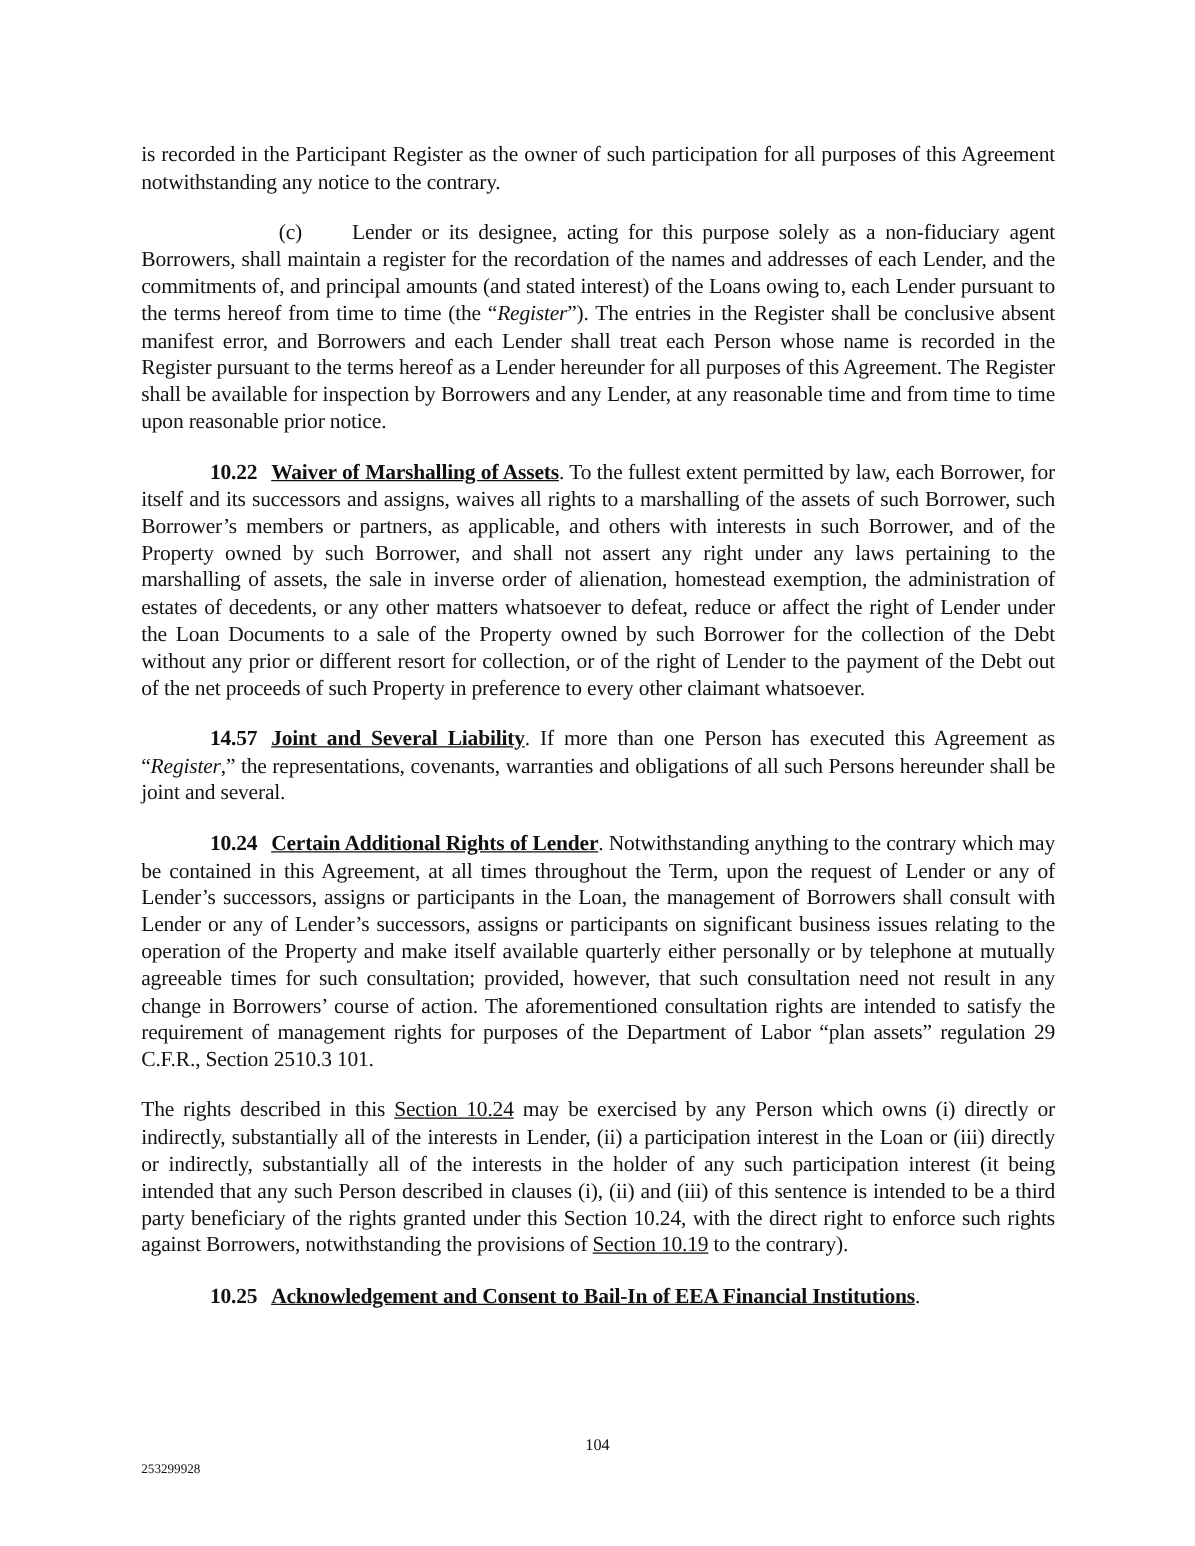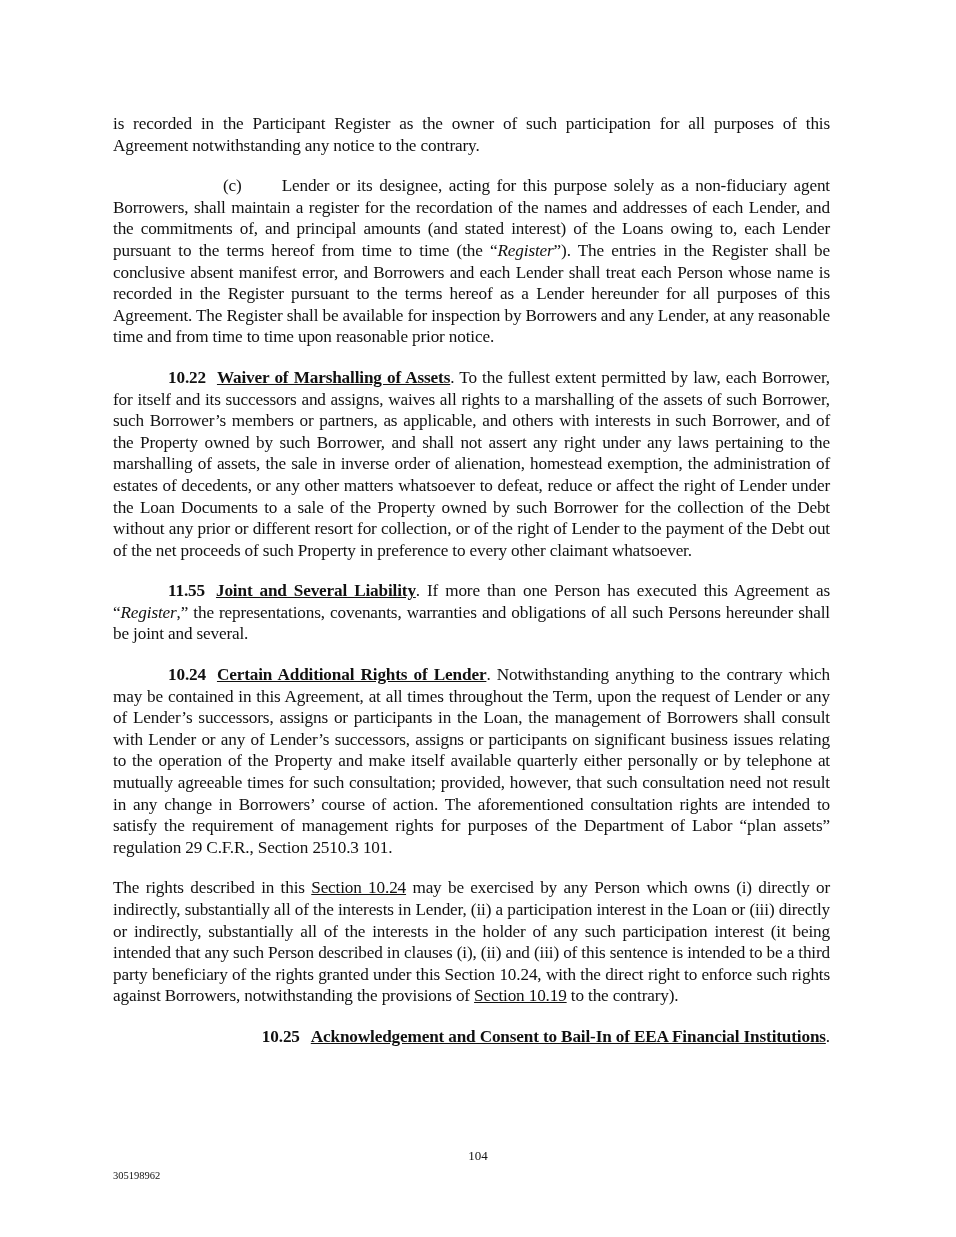--- a/index.html
+++ b/index.html
@@ -2,30 +2,30 @@
 <html><head>
 <meta charset="utf-8">
 <style>
   html, body { margin: 0; padding: 0; background: #ffffff; }
   body { width: 956px; height: 1237px; position: relative; overflow: hidden; }
   .page {
     position: absolute; left: 113px; top: 113px; width: 731px;
     font-family: "Liberation Serif", serif; font-size: 17.2px; line-height: 21.6px;
     color: #111111; letter-spacing: -0.15px;
   }
-  p { margin: 0 14px 19px 0; text-align: justify; }
+  p { margin: 0 0 19px 0; text-align: justify; }
   .ind { text-indent: 55px; }
   .ind-c { text-indent: 110px; }
   .tab { display: inline-block; width: 40px; text-indent: 0; }
   .num { font-weight: bold; }
   .heading { font-weight: bold; text-decoration: underline; }
   .bi { font-weight: normal; font-style: italic; }
   .u { text-decoration: underline; }
   .sp { display: inline-block; width: 11px; }
-  .last { text-align: right; }
+  .last { text-align: left; }
   .page-number {
     position: absolute; left: 0; width: 956px; top: 1148px; text-align: center;
     font-family: "Liberation Serif", serif; font-size: 13px; color: #111;
   }
   .doc-id {
     position: absolute; left: 113px; top: 1170px;
     font-family: "Liberation Serif", serif; font-size: 10.5px; color: #111;
   }
 </style>
 </head>
@@ -39,31 +39,31 @@
 
   <p class="ind-c">
     <span>(c)</span><span class="tab"></span><span>Lender or its designee, acting for this purpose solely as a non-fiduciary agent Borrowers, shall maintain a register for the recordation of the names and addresses of each Lender, and the commitments of, and principal amounts (and stated interest) of the Loans owing to, each Lender pursuant to the terms hereof from time to time (the “</span><span class="bi">Register</span><span>”). The entries in the Register shall be conclusive absent manifest error, and Borrowers and each Lender shall treat each Person whose name is recorded in the Register pursuant to the terms hereof as a Lender hereunder for all purposes of this Agreement.  The Register shall be available for inspection by Borrowers and any Lender, at any reasonable time and from time to time upon reasonable prior notice.</span>
   </p>
 
   <p class="ind">
     <span class="num">10.22</span><span class="sp"></span><span class="heading">Waiver of Marshalling of Assets</span><span>.  To the fullest extent permitted by law, each Borrower, for itself and its successors and assigns, waives all rights to a marshalling of the assets of such Borrower, such Borrower’s members or partners, as applicable, and others with interests in such Borrower, and of the Property owned by such Borrower, and shall not assert any right under any laws pertaining to the marshalling of assets, the sale in inverse order of alienation, homestead exemption, the administration of estates of decedents, or any other matters whatsoever to defeat, reduce or affect the right of Lender under the Loan Documents to a sale of the Property owned by such Borrower for the collection of the Debt without any prior or different resort for collection, or of the right of Lender to the payment of the Debt out of the net proceeds of such Property in preference to every other claimant whatsoever.</span>
   </p>
 
   <p class="ind">
-    <span class="num">11.55</span><span class="sp"></span><span class="heading">Joint and Several Liability</span><span>.  If more than one Person has executed this Agreement as “</span><span class="bi">Register</span><span>,” the representations, covenants, warranties and obligations of all such Persons hereunder shall be joint and several.</span>
+    <span class="num">14.57</span><span class="sp"></span><span class="heading">Joint and Several Liability</span><span>.  If more than one Person has executed this Agreement as “</span><span class="bi">Register</span><span>,” the representations, covenants, warranties and obligations of all such Persons hereunder shall be joint and several.</span>
   </p>
 
   <p class="ind">
     <span class="num">10.24</span><span class="sp"></span><span class="heading">Certain Additional Rights of Lender</span><span>.  Notwithstanding anything to the contrary which may be contained in this Agreement, at all times throughout the Term, upon the request of Lender or any of Lender’s successors, assigns or participants in the Loan, the management of Borrowers shall consult with Lender or any of Lender’s successors, assigns or participants on significant business issues relating to the operation of the Property and make itself available quarterly either personally or by telephone at mutually agreeable times for such consultation; provided, however, that such consultation need not result in any change in Borrowers’ course of action.  The aforementioned consultation rights are intended to satisfy the requirement of management rights for purposes of the Department of Labor “plan assets” regulation 29 C.F.R., Section 2510.3 101.</span>
   </p>
 
   <p>
     <span>The rights described in this </span><span class="u">Section 10.24</span><span> may be exercised by any Person which owns (i) directly or indirectly, substantially all of the interests in Lender, (ii) a participation interest in the Loan or (iii) directly or indirectly, substantially all of the interests in the holder of any such participation interest (it being intended that any such Person described in clauses (i), (ii) and (iii) of this sentence is intended to be a third party beneficiary of the rights granted under this Section 10.24, with the direct right to enforce such rights against Borrowers, notwithstanding the provisions of </span><span class="u">Section 10.19</span><span> to the contrary).</span>
   </p>
 
   <p class="ind last">
     <span class="num">10.25</span><span class="sp"></span><span class="heading">Acknowledgement and Consent to Bail-In of EEA Financial Institutions</span><span>.</span>
   </p>
 
 </div>
 
 <div class="page-number">104</div>
-<div class="doc-id">305198962</div>
+<div class="doc-id">253299928</div>
 
 </body></html>

